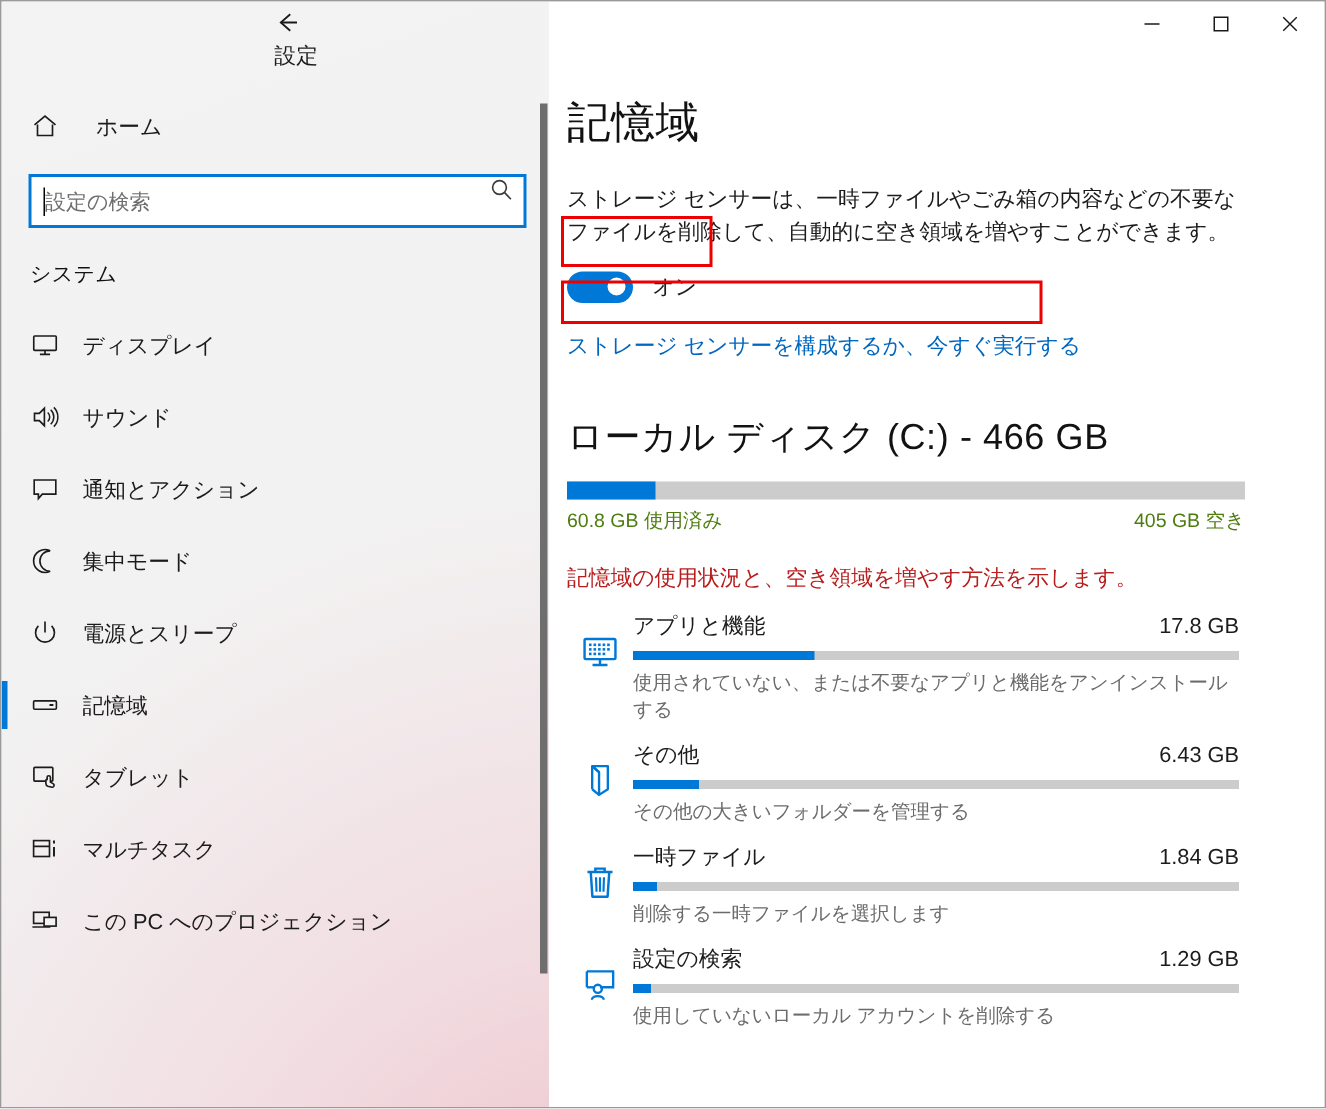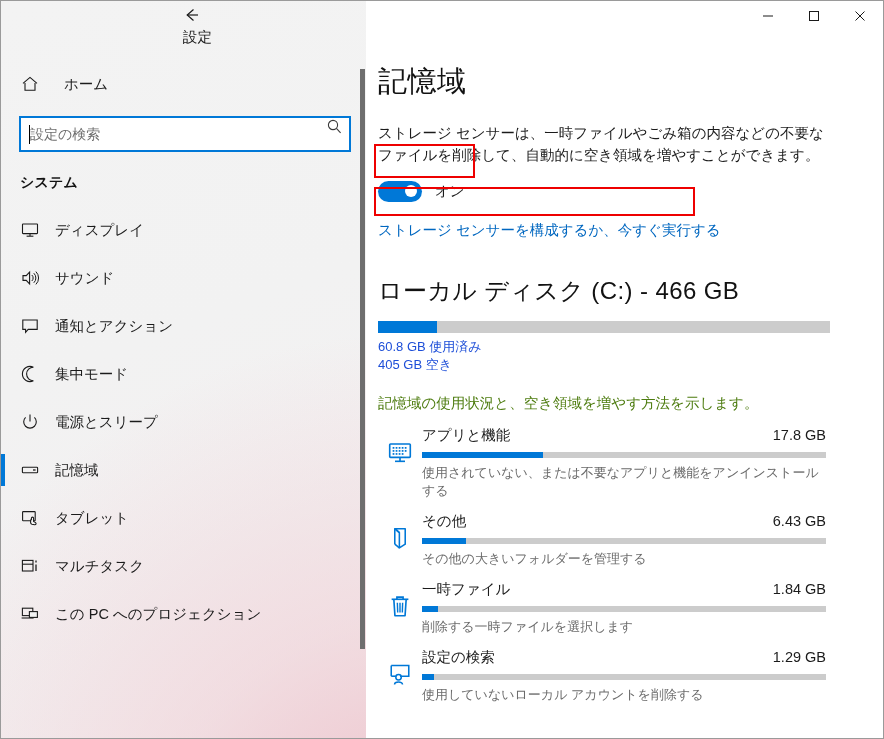--- a/index.html
+++ b/index.html
@@ -105,21 +105,21 @@
   .search-ico {
     width: 30px;
     display: flex;
     align-items: center;
     justify-content: center;
     flex: 0 0 30px;
   }
 
   .group-title {
     font-size: 14px;
-    font-weight: bold;
+    font-weight: normal;
     color: #121212;
     padding-left: 19px;
     margin-top: 22px;
     letter-spacing: .2px;
   }
 
   #navlist { margin-top: 14px; }
 
   .nav-item {
     position: relative;
@@ -274,27 +274,26 @@
     position: absolute;
     left: 0; top: 0; bottom: 0;
     background: #0078d7;
   }
   .drive-legend {
     width: 452px;
     display: flex;
     justify-content: space-between;
     margin-top: 5px;
     font-size: 13px;
-    color: #1d4ed8;
-    flex-direction: column;
+    color: #4d7c0f;
   }
 
   .section-note {
     font-size: 14.5px;
-    color: #4d7c0f;
+    color: #b91c1c;
     margin-top: 20px;
   }
 
   #storage-list { margin-top: 13px; }
 
   .st-item {
     display: flex;
     margin-bottom: 12px;
     cursor: default;
   }

